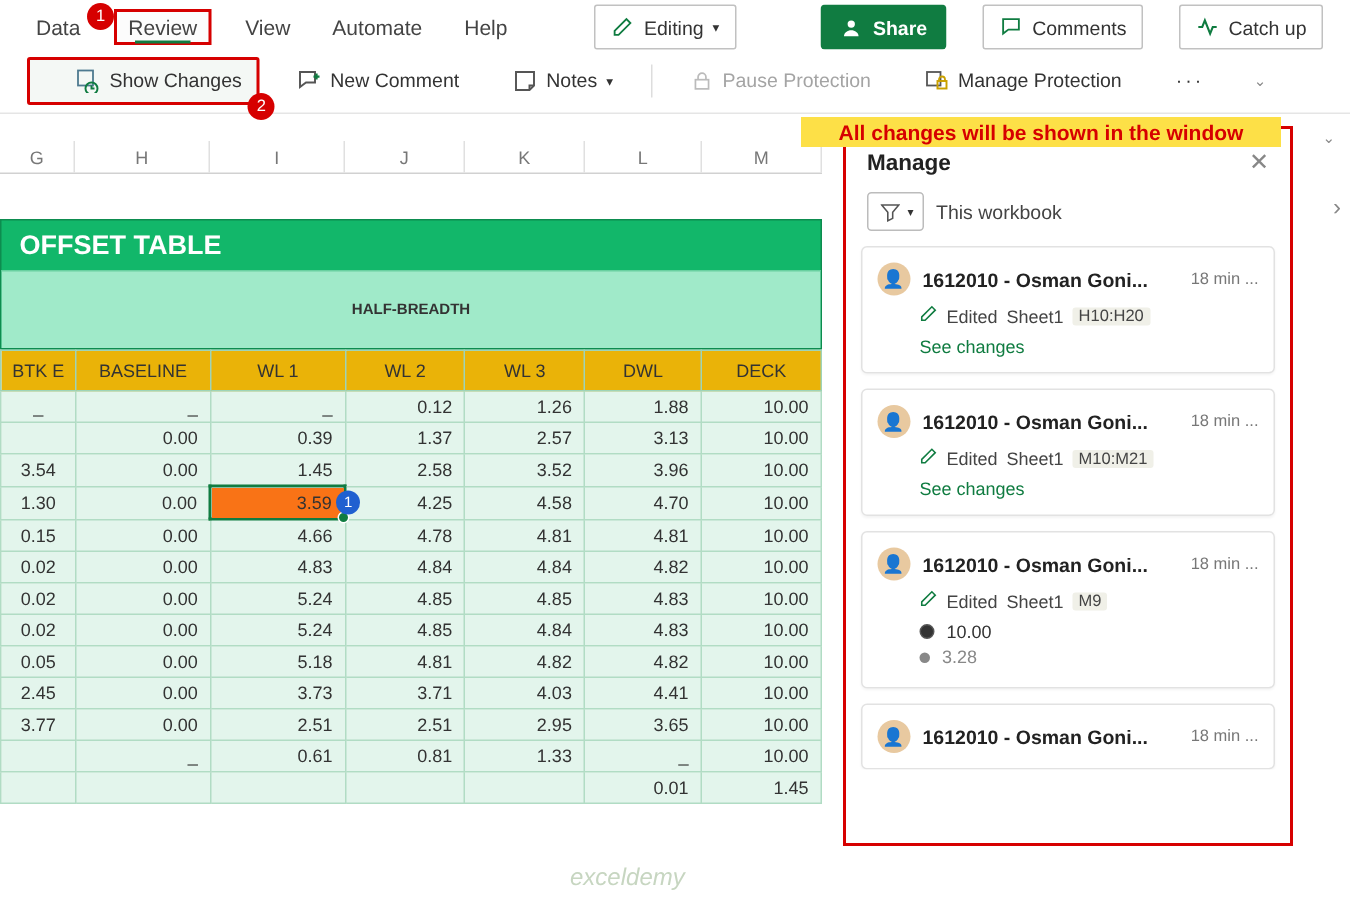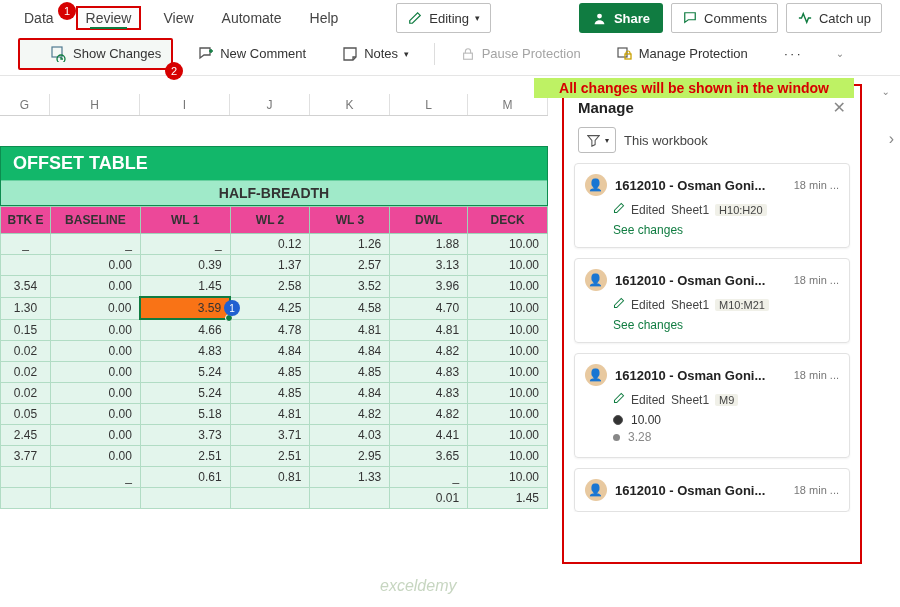--- a/index.html
+++ b/index.html
@@ -12,44 +12,44 @@
 .tab.active::after { content: ""; position: absolute; left: 12px; right: 12px; bottom: -1px; height: 2px; background: #107c41; }
 .num-badge { position: absolute; width: 18px; height: 18px; border-radius: 50%; background: #d60000; color: #fff; font-size: 11px; display: flex; align-items: center; justify-content: center; }
 
 
 .ribbon { display: flex; align-items: center; padding: 8px 18px; gap: 14px; height: 44px; border-bottom: 1px solid #e5e5e5; }
 .btn { display: flex; align-items: center; gap: 6px; padding: 4px 10px; font-size: 13px; color: #333; border: 1px solid transparent; border-radius: 2px; text-align: center; }
 .btn.boxed { border: 2px solid #d60000; background: #f4f8f5; padding: 6px 10px; }
 .btn.green { background: #107c41; color: #fff; padding: 6px 12px; border-radius: 3px; font-weight: 600; }
 .btn.outline { border: 1px solid #c1c1c1; padding: 6px 10px; }
 .btn.disabled { color: #a4a4a4; }
-.right-actions { margin-left: auto; display: flex; gap: 8px; align-items: center; }
+.right-actions { margin-left: auto; display: flex; gap: 24px; align-items: center; }
 .chev { font-size: 10px; color: #888; margin-left: 8px; align-self: center; }
 
 .icon { width: 16px; height: 16px; display: inline-flex; align-items: center; justify-content: center; }
 
 
-.annotation { position: absolute; left: 534px; top: 78px; background: #bef264; color: #d60000; font-weight: bold; font-size: 14px; padding: 2px 8px; width: 320px; text-align: center; z-index: 5; }
+.annotation { position: absolute; left: 534px; top: 78px; background: #fde047; color: #d60000; font-weight: bold; font-size: 14px; padding: 2px 8px; width: 320px; text-align: center; z-index: 5; }
 
 
 .colhdr { display: flex; height: 22px; border-bottom: 1px solid #d1d1d1; color: #777; font-size: 12px; margin-top: 18px; }
 .colhdr div { border-right: 1px solid #e0e0e0; text-align: center; line-height: 22px; }
 
 
 .main { display: flex; height: 488px; }
 .sheet-area { width: 548px; overflow: hidden; position: relative; }
 
 
 .green-bar { background: #12b76a; border: 1px solid #0d8c4f; margin-top: 30px; margin-left: 0; }
 .green-bar .title { color: #fff; font-weight: 700; font-size: 18px; padding: 6px 12px; }
-.green-bar .sub { background: #a0eac9; text-align: center; font-weight: 700; font-size: 14px; padding: 4px; border-top: 1px solid #68d0a0; }
+.green-bar .sub { background: #a0eac9; text-align: center; font-weight: 700; font-size: 10px; padding: 20px; border-top: 1px solid #68d0a0; }
 
 
 table { border-collapse: collapse; width: 100%; }
-th { background: #ec4899; border: 1px solid #9ed4b8; font-weight: 700; font-size: 12px; padding: 6px 4px; text-align: center; }
+th { background: #eab308; border: 1px solid #9ed4b8; font-weight: 400; font-size: 12px; padding: 6px 4px; text-align: center; }
 td { background: #e3f5ec; border: 1px solid #b1dcc4; font-size: 12px; padding: 3px 8px; text-align: right; height: 21px; }
 td:first-child, th:first-child { text-align: center; }
 tr.sel td.selcell { background: #f97316; border: 2px solid #107c41; position: relative; }
 .cell-handle { position: absolute; right: -4px; bottom: -4px; width: 8px; height: 8px; background: #107c41; border: 1px solid #fff; border-radius: 50%; }
 .cell-badge { position: absolute; right: -11px; top: 50%; transform: translateY(-50%); width: 16px; height: 16px; background: #2060d0; color: #fff; border-radius: 50%; font-size: 10px; display: flex; align-items: center; justify-content: center; z-index: 3; }
 
 
 .panel-wrap { width: 300px; border: 2px solid #d60000; margin-left: 14px; margin-top: 8px; background: #fff; display: flex; flex-direction: column; padding: 8px 8px 0 8px; }
 .panel-head { display: flex; align-items: center; justify-content: space-between; padding: 4px 6px 10px 6px; }
 .panel-head h3 { font-size: 15px; font-weight: 600; color: #222; }

